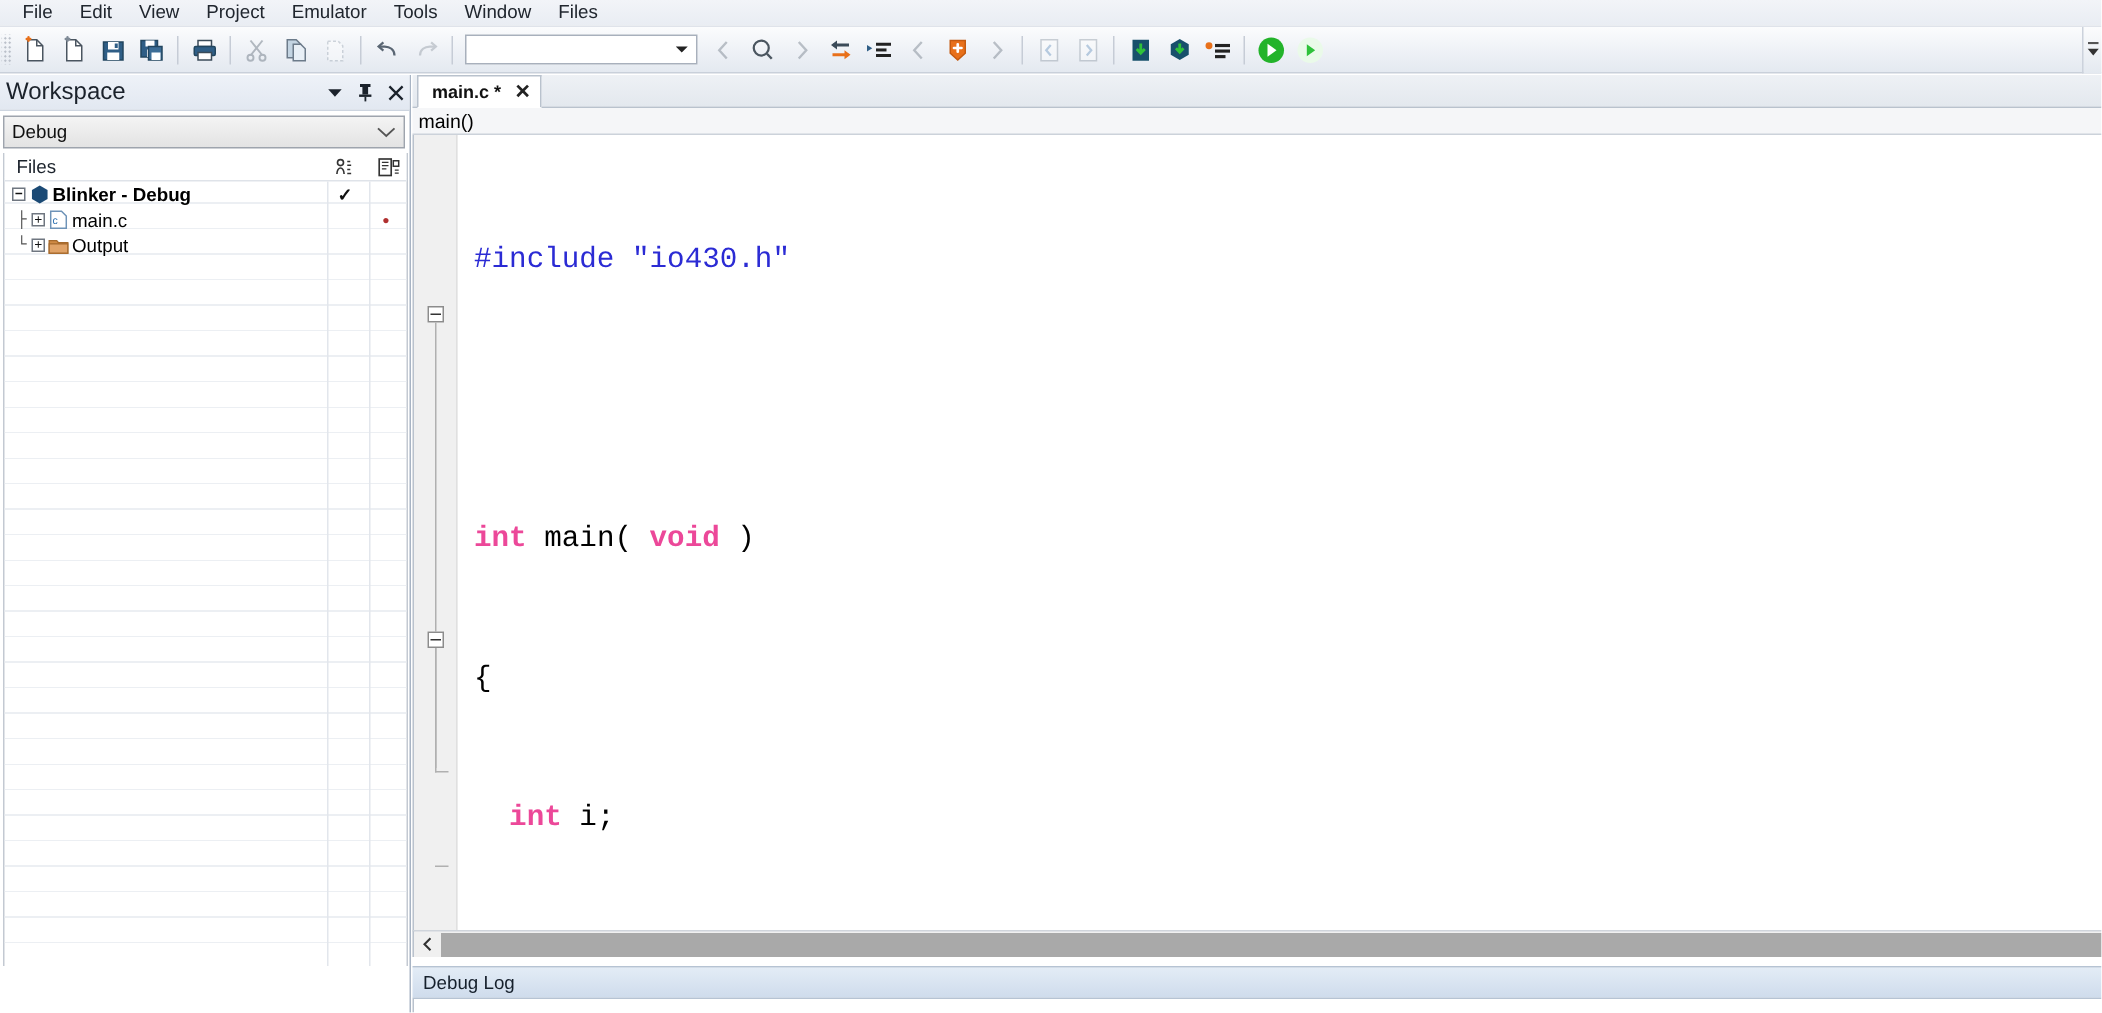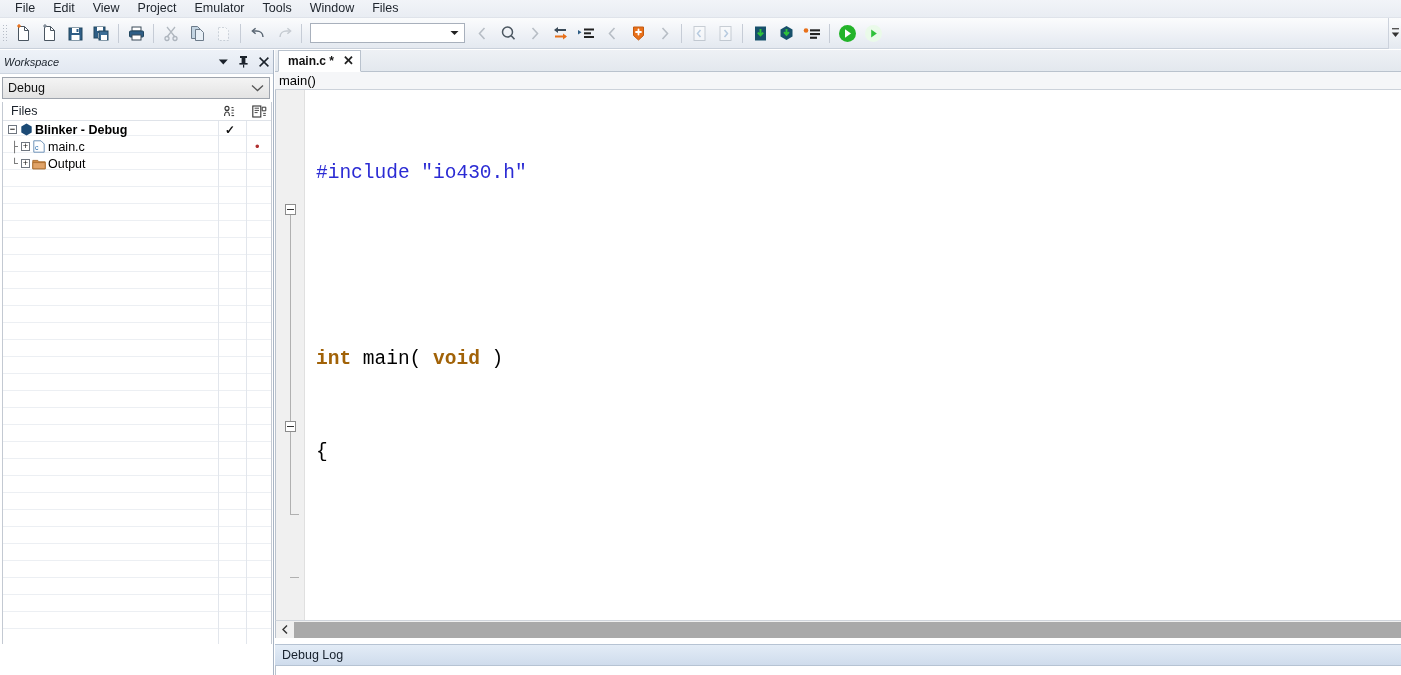--- a/index.html
+++ b/index.html
@@ -98,21 +98,21 @@
   }
   .ws-title {
     position: relative;
     height: 24px;
     background: linear-gradient(to bottom, #eef2f8 0%, #e2e8f1 100%);
     display: flex; align-items: center;
     padding-left: 4px;
     border-bottom: 1px solid #cdd5e0;
   }
   .ws-title-text {
-    font-size: 11px; color: #1b222b; font-style: italic;
+    font-size: 16px; color: #1b222b;
   }
   .ws-btns {
     position: absolute; right: 3px; top: 0; bottom: 0;
     display: flex; align-items: center; gap: 7px;
   }
   .ws-btn {
     width: 13px; height: 15px;
     display: flex; align-items: center; justify-content: center;
     cursor: default;
   }
@@ -245,21 +245,21 @@
   .code {
     position: absolute; left: 30px; top: 0; right: 0; bottom: 0;
     font-family: "Liberation Mono", "DejaVu Sans Mono", monospace;
     font-size: 19.5px;
     line-height: 31px;
     color: #000000;
     white-space: pre;
     padding-top: 6px;
   }
   .ln { position: relative; height: 31px; padding-left: 10px; }
-  .kw  { font-weight: bold; color: #a16207; }
+  .kw  { font-weight: bold; color: #ec4899; }
   .pre { color: #2b2bd4; }
   .str { color: #2b2bd4; }
 
   
   .fold-box {
     position: absolute;
     width: 11px; height: 11px;
     border: 1px solid #8c8c8c;
     background: #ffffff;
     display: flex; align-items: center; justify-content: center;
@@ -679,20 +679,21 @@
         <div class="fold-line" style="left:14px; top:342px; height:80px;"></div>
         <div class="fold-tick" style="left:14px; top:424px; width:9px;"></div>
         <div class="fold-tick" style="left:14px; top:487px; width:9px;"></div>
       </div>
 
       <div class="code">
         <div class="ln"><span class="pre">#include </span><span class="str">"io430.h"</span></div>
         <div class="ln"> </div>
         <div class="ln"><span class="kw">int</span> main( <span class="kw">void</span> )</div>
         <div class="ln">{</div>
+        <div class="ln">  <span class="kw">int</span> i;</div>
         
         
         
         
         
         
         
         
         
         

